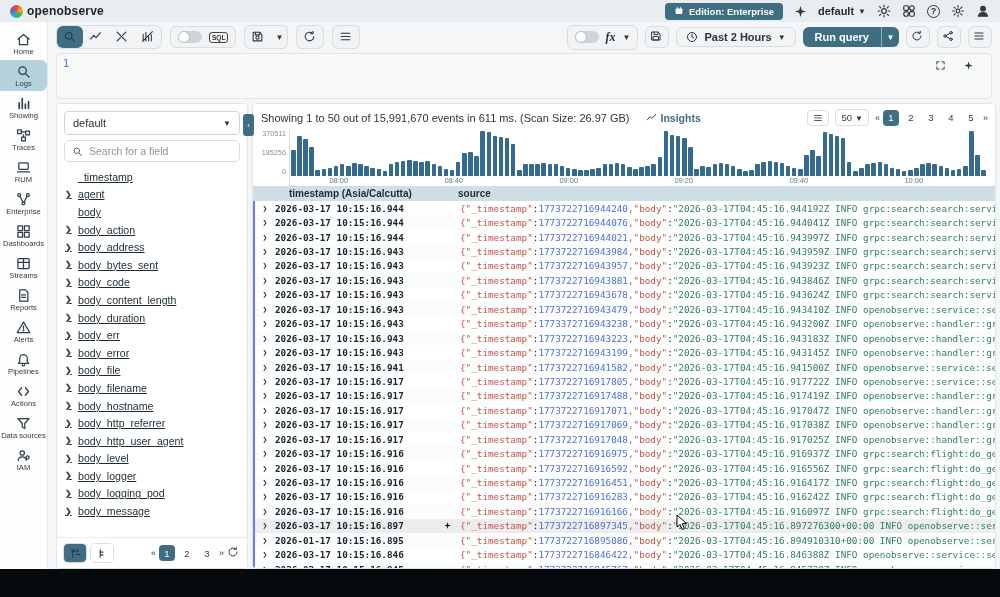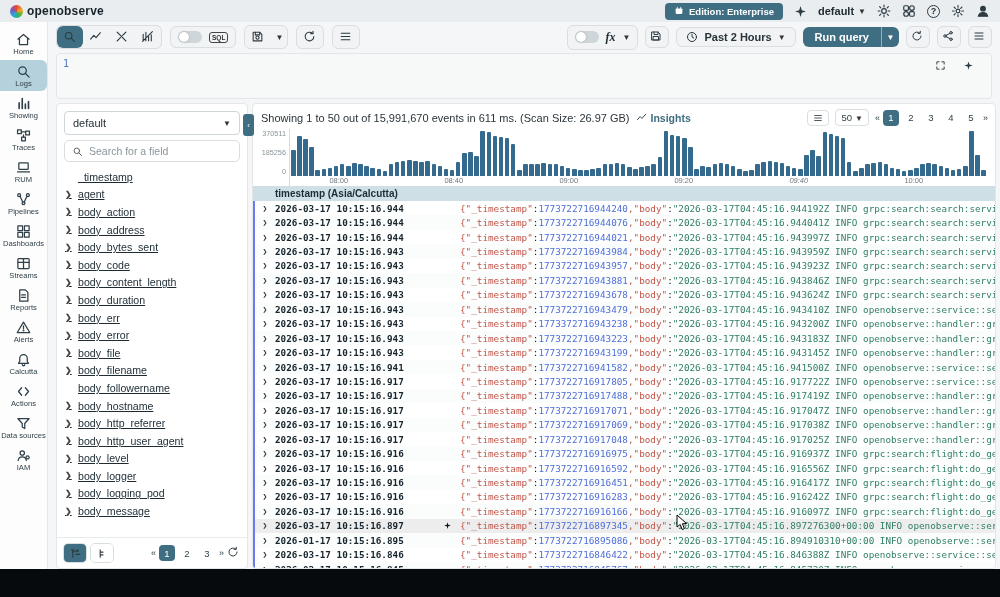--- a/index.html
+++ b/index.html
@@ -101,21 +101,21 @@
   .pager { margin-left:auto; display:flex; align-items:center; gap:4px; font-size:9.5px; color:#30424a; }
   .pg { min-width:16px; height:16px; display:flex; align-items:center; justify-content:center;
     border-radius:4px; cursor:pointer; }
   .pg.active { background:#3f6e82; color:#fff; }
   .pg-arrow { font-size:9px; letter-spacing:-1px; cursor:pointer; }
   .refresh-ic svg { width:12px; height:12px; }
 
   
   .results { flex:1; background:#fff; border:1px solid #e3e7e9; border-radius:4px;
     min-width:0; display:flex; flex-direction:column; overflow:hidden; }
-  .res-head { display:flex; align-items:center; padding:5px 8px 2px; gap:6px; }
+  .res-head { display:flex; align-items:center; padding:5px 8px 2px; gap:16px; }
   .summary { font-size:11px; color:#2b353b; }
   .insights { color:#3f6e82; font-size:10.5px; font-weight:bold; display:flex; gap:4px;
     align-items:center; cursor:pointer; }
   .insights svg { width:11px; height:11px; }
   .res-head-right { margin-left:auto; display:flex; align-items:center; gap:6px; }
   .small-btn { border:1px solid #d9dee1; border-radius:4px; background:#fff; padding:2px 5px;
     font-size:9.5px; display:flex; align-items:flex-end; gap:3px; color:#30424a; cursor:pointer; }
 
   
   .chart { display:flex; padding:1px 8px 0 4px; height:58px; }
@@ -123,21 +123,21 @@
     align-items:flex-end; font-size:7.3px; color:#8a949a; padding:0 3px 10px 0; }
   .plot { flex:1; position:relative; border-left:1px solid #d7dcdf; }
   .bars { position:absolute; inset:0 0 10px 0; display:flex; align-items:flex-end; gap:1.6px; padding:0 1px; }
   .bar { flex:1; background:#336a8d; border-radius:1px 1px 0 0; }
   .xaxis { position:absolute; left:0; right:0; bottom:0; height:10px; font-size:7.5px; color:#6d787e; }
   .xaxis span { position:absolute; transform:translateX(-50%); }
 
   
   .tbl-head { display:flex; background:#cfdfe6; font-size:10px; font-weight:bold;
     color:#1d2d35; padding:2px 0; }
-  .col-ts { width:205px; padding-left:22px; }
+  .col-ts { width:205px; padding-left:36px; }
   .col-src { flex:1; }
   .tbl-body { flex:1; overflow:hidden; position:relative;
     font-family:"DejaVu Sans Mono",monospace; border-left:2px solid #6c7cf0; }
   .log-row { display:flex; align-items:center; height:14.45px; font-size:9.3px;
     white-space:nowrap; cursor:pointer; }
   .log-row:nth-child(even) { background:#fbfcfc; }
   .log-row.hl { background:#ededee; }
   .log-row .chev { width:20px; text-align:center; font-size:8px; color:#333; font-weight:bold; }
   .log-row .ts { width:160px; font-weight:bold; color:#17262e; }
   .log-row .rowstar { width:25px; color:#111; display:flex; justify-content:center; }
@@ -242,21 +242,21 @@
           </svg></span>
     <span class="nlabel">RUM</span>
       </div>
       <div class="nav-item">
         <span class="nicon"><svg viewBox="0 0 24 24" fill="none" stroke="currentColor" stroke-width="2" stroke-linecap="round" stroke-linejoin="round">
             <circle cx="5" cy="5" r="2.3"></circle>
             <circle cx="19" cy="5" r="2.3"></circle>
             <circle cx="12" cy="18" r="2.3"></circle>
             <path d="M6.5 6.8 10.8 16M17.5 6.8 13.2 16"></path>
           </svg></span>
-    <span class="nlabel">Pipelines</span>
+    <span class="nlabel">Enterprise</span>
       </div>
       <div class="nav-item">
         <span class="nicon"><svg viewBox="0 0 24 24" fill="none" stroke="currentColor" stroke-width="2" stroke-linecap="round" stroke-linejoin="round">
             <rect x="3" y="3" width="7.5" height="7.5"></rect>
             <rect x="13.5" y="3" width="7.5" height="7.5"></rect>
             <rect x="3" y="13.5" width="7.5" height="7.5"></rect>
             <rect x="13.5" y="13.5" width="7.5" height="7.5"></rect>
           </svg></span>
     <span class="nlabel">Dashboards</span>
       </div>
@@ -280,21 +280,21 @@
             <path d="M12 9.5v4.5"></path>
             <circle cx="12" cy="16.8" r="0.6" fill="currentColor"></circle>
           </svg></span>
     <span class="nlabel">Alerts</span>
       </div>
       <div class="nav-item">
         <span class="nicon"><svg viewBox="0 0 24 24" fill="none" stroke="currentColor" stroke-width="2" stroke-linecap="round" stroke-linejoin="round">
             <path d="M6 10a6 6 0 0 1 12 0v5l2 3H4l2-3z"></path>
             <path d="M10 20a2 2 0 0 0 4 0"></path>
           </svg></span>
-    <span class="nlabel">Calcutta</span>
+    <span class="nlabel">Pipelines</span>
       </div>
       <div class="nav-item">
         <span class="nicon"><svg viewBox="0 0 24 24" fill="none" stroke="currentColor" stroke-width="2" stroke-linecap="round" stroke-linejoin="round">
             <path d="M9 6 4 12l5 6M15 6l5 6-5 6"></path>
           </svg></span>
     <span class="nlabel">Actions</span>
       </div>
       <div class="nav-item">
         <span class="nicon"><svg viewBox="0 0 24 24" fill="none" stroke="currentColor" stroke-width="2" stroke-linecap="round" stroke-linejoin="round">
             <path d="M3 4h18l-7 8v8l-4-2.5V12z"></path>
@@ -475,20 +475,24 @@
         <div class="field-list" id="field-list">
             <div class="field-item">
               <span class="fchev"></span>
     <span>_timestamp</span>
             </div>
             <div class="field-item">
               <span class="fchev">❯</span>
     <span>agent</span>
             </div>
             <div class="field-item">
+              <span class="fchev"></span>
+    <span>body</span>
+            </div>
+            <div class="field-item">
               <span class="fchev">❯</span>
     <span>body_action</span>
             </div>
             <div class="field-item">
               <span class="fchev">❯</span>
     <span>body_address</span>
             </div>
             <div class="field-item">
               <span class="fchev">❯</span>
     <span>body_bytes_sent</span>
@@ -513,24 +517,20 @@
               <span class="fchev">❯</span>
     <span>body_error</span>
             </div>
             <div class="field-item">
               <span class="fchev">❯</span>
     <span>body_file</span>
             </div>
             <div class="field-item">
               <span class="fchev">❯</span>
     <span>body_filename</span>
-            </div>
-            <div class="field-item">
-              <span class="fchev"></span>
-    <span>body_followername</span>
             </div>
             <div class="field-item">
               <span class="fchev">❯</span>
     <span>body_hostname</span>
             </div>
             <div class="field-item">
               <span class="fchev">❯</span>
     <span>body_http_referrer</span>
             </div>
             <div class="field-item">
@@ -755,20 +755,21 @@
                 <span style="left: 40%;">09:00</span>
                 <span style="left: 56.5%;">09:20</span>
                 <span style="left: 73%; font-style: italic;">09:40</span>
                 <span style="left: 89.5%;">10:00</span>
               </div>
           </div>
         </div>
 
         <div class="tbl-head">
           <span class="col-ts">timestamp (Asia/Calcutta)</span>
+          <span class="col-src">source</span>
         </div>
         <div class="tbl-body" id="tbl-body">
             <div class="log-row">
               <span class="chev">❯</span>
               <span class="ts">2026-03-17 10:15:16.944</span>
               <span class="rowstar"></span>
               <span class="src"><span class="jk">{"_timestamp"</span><span class="jp">:</span><span class="jn">1773722716944240</span><span class="jk">,"body"</span><span class="jp">:</span><span class="js">"2026-03-17T04:45:16.944192Z INFO grpc:search:search:service:search:cacher:search: openobserve::ser</span></span>
             </div>
             <div class="log-row">
               <span class="chev">❯</span>

